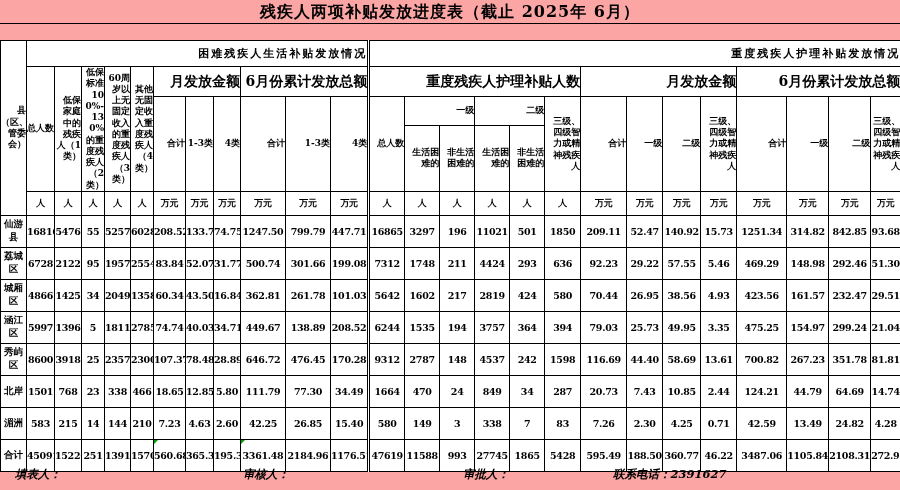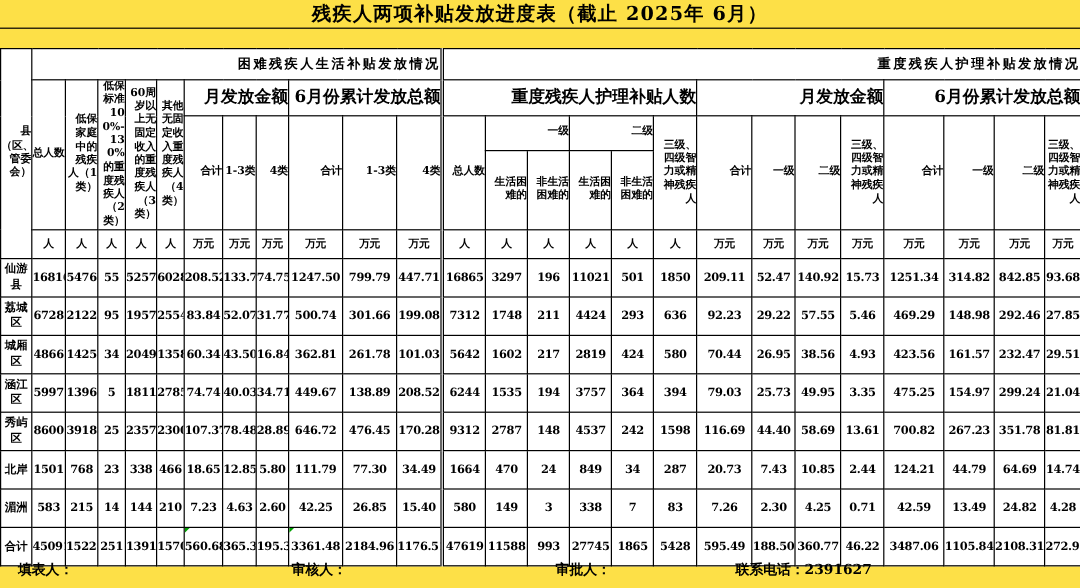--- a/index.html
+++ b/index.html
@@ -1,21 +1,21 @@
 <!DOCTYPE html>
 <html><head>
 <meta charset="utf-8">
 <style>
   * { box-sizing: border-box; margin: 0; padding: 0; }
   html,body { background:#fff; }
   body {
     font-family: "DejaVu Serif", "Liberation Serif", serif;
     color:#000;
   }
-  .page { position:relative; width:900px; height:490px; background:#fde047; overflow:hidden; }
+  .page { position:relative; width:900px; height:490px; background:#fca5a5; overflow:hidden; }
 
   .title {
     position:absolute; top:2px; left:0; width:900px;
     text-align:center; font-size:16px; font-weight:bold; letter-spacing:1px;
   }
   .title-rule { position:absolute; top:23px; left:0; width:900px; height:0; border-top:1px solid #000; }
 
   .meta-row { position:absolute; top:26px; left:0; width:900px; height:14px; font-size:11px; font-weight:bold; }
   .meta-unit { position:absolute; left:28px; top:16px;margin-left:20px; }
   .meta-date { position:absolute; left:553px; top:16px;font-family:Liberation Mono, monospace; }
@@ -47,21 +47,21 @@
 
   .dl { border-left:3px double #000; }
 
   .flag { position:relative; }
   .flag::before {
     content:""; position:absolute; top:0; left:0; width:0; height:0;
     border-top:4px solid #00a000; border-right:4px solid transparent;
   }
 
   .footer { position:absolute; top:467px; left:0; width:900px; height:20px; font-size:11.5px; font-weight:bold; }
-  .footer span { position:absolute; top:0; }
+  .footer span { position:absolute; top:0;font-style:italic; }
   .f-filler   { left:15px; }
   .f-reviewer { left:243px; }
   .f-approver { left:463px; }
   .f-phone    { left:613px; }
 </style>
 </head>
 <body>
 
 <div class="page">
 
@@ -222,21 +222,21 @@
           <td>4424</td>
           <td>293</td>
           <td>636</td>
           <td>92.23</td>
           <td>29.22</td>
           <td>57.55</td>
           <td>5.46</td>
           <td>469.29</td>
           <td>148.98</td>
           <td>292.46</td>
-          <td>27.85</td>
+          <td>51.30</td>
         </tr>
         <tr>
           <td class="rname">城厢区</td>
           <td>4866</td>
           <td>1425</td>
           <td>34</td>
           <td>2049</td>
           <td>1358</td>
           <td>60.34</td>
           <td>43.50</td>

